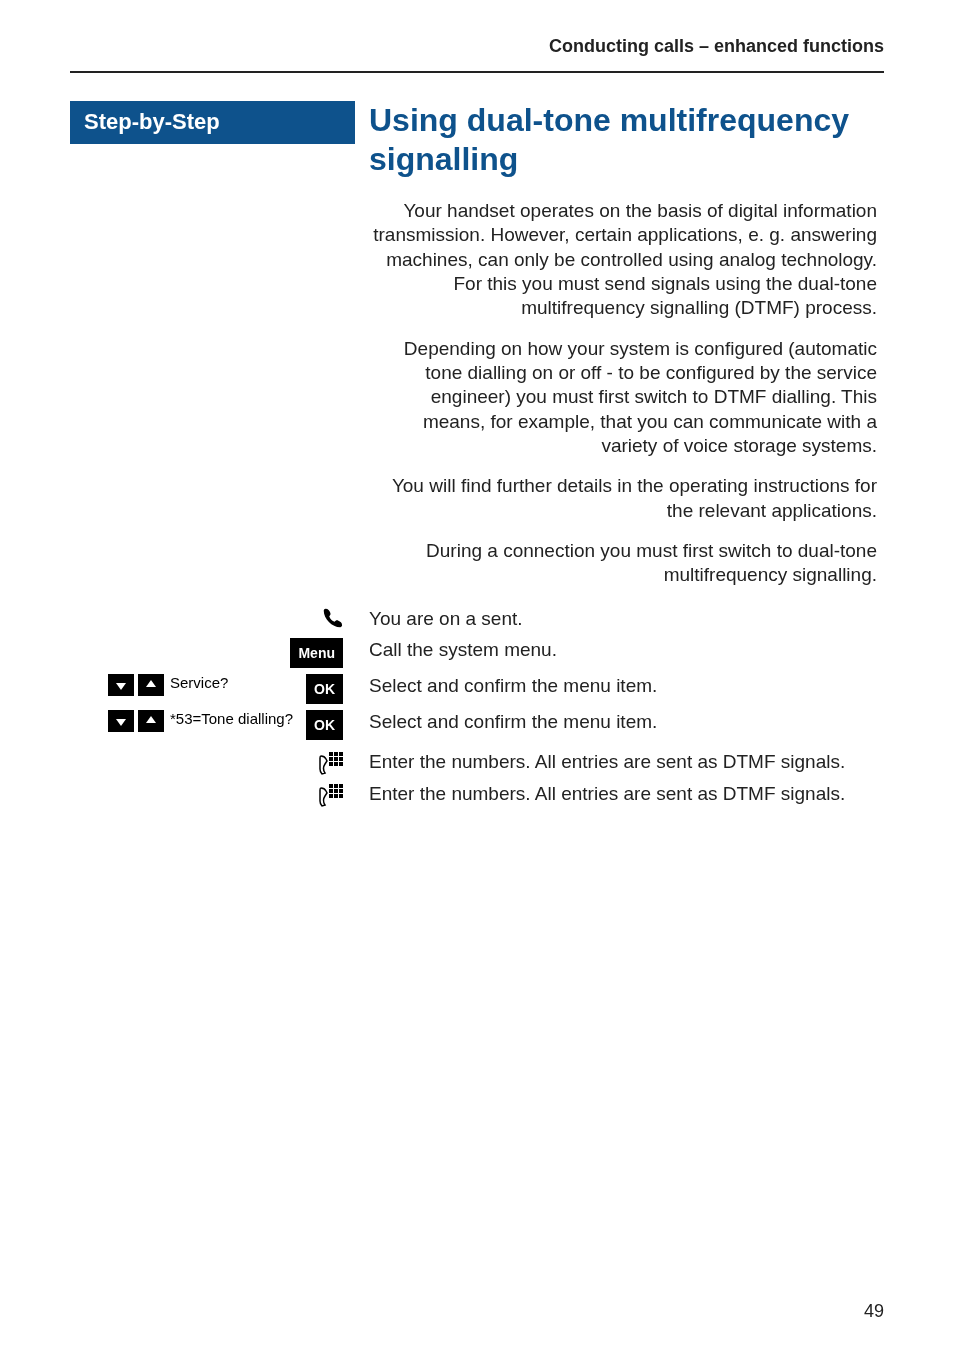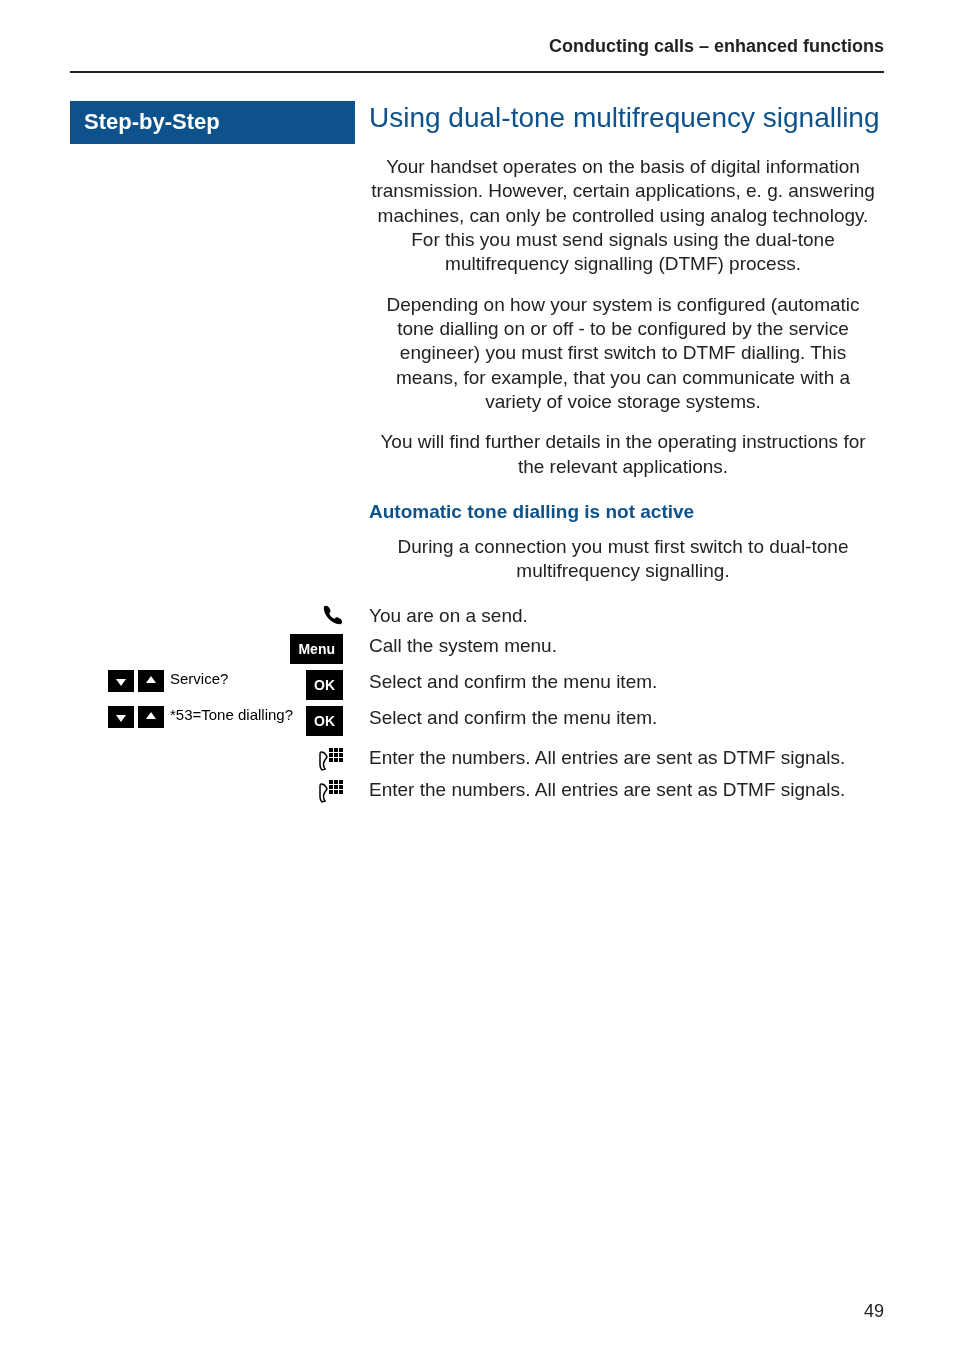--- a/index.html
+++ b/index.html
@@ -45,31 +45,31 @@
   .step-header {
     background: #0e528c;
     color: #fff;
     font-weight: 700;
     font-size: 22px;
     padding: 8px 32px 9px 14px;
     font-family: Arial, Helvetica, sans-serif;
   }
   .h1 {
     color: #0e528c;
-    font-weight: 400;
-    font-size: 28px;
+    font-weight: 700;
+    font-size: 32px;
     line-height: 1.22;
     margin: 0 0 20px 0;
     font-family: Arial, Helvetica, sans-serif;
   }
   .body-p {
     font-size: 19px;
     line-height: 1.28;
     margin: 0 7px 16px 0;
-    text-align: center;
+    text-align: right;
   }
   .sub-h {
     color: #0e528c;
     font-weight: 700;
     font-size: 19px;
     margin: 22px 0 12px 0;
   }
   .arrow-btn {
     width: 26px;
     height: 22px;
@@ -150,34 +150,33 @@
   <div class="columns">
     <div class="left-col">
       <div class="step-header">Step-by-Step</div>
     </div>
     <div class="right-col">
       <h1 class="h1">Using dual-tone multifrequency signalling</h1>
       <p class="body-p">Your handset operates on the basis of digital information transmission. However, certain applications, e. g. answering machines, can only be controlled using analog technology. For this you must send signals using the dual-tone multifrequency signalling (DTMF) process.</p>
       <p class="body-p">Depending on how your system is configured (automatic tone dialling on or off - to be configured by the service engineer) you must first switch to DTMF dialling. This means, for example, that you can communicate with a variety of voice storage systems.</p>
       <p class="body-p">You will find further details in the operating instructions for the relevant applications.</p>
 
-      <div class="sub-h">Automatic tone dialling is not active</div>
       <p class="body-p">During a connection you must first switch to dual-tone multifrequency signalling.</p>
     </div>
   </div>
 
   <div class="full-row">
     <div class="icon-col">
       <span class="icon-phone">
         <svg viewBox="0 0 24 24" width="22" height="22">
             <path d="M5 2c3 0 4 2 5 4 1 2 0 3-1 4 1 3 3 5 6 6 1-1 2-2 4-1 2 1 4 2 4 5 0 1-1 2-2 2-9 0-18-9-18-18 0-1 1-2 2-2z" fill="#000"></path>
           </svg>
       </span>
     </div>
-    <div class="r-text">You are on a send.</div>
+    <div class="r-text">You are on a sent.</div>
   </div>
 
   <div class="full-row">
     <div class="icon-col">
       <span class="btn">Menu</span>
     </div>
     <div class="r-text">Call the system menu.</div>
   </div>
 
   <div class="full-row">

